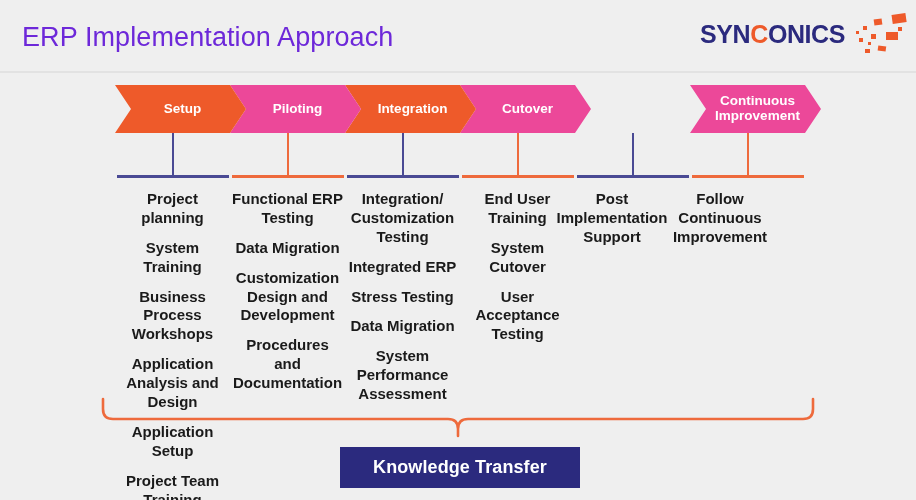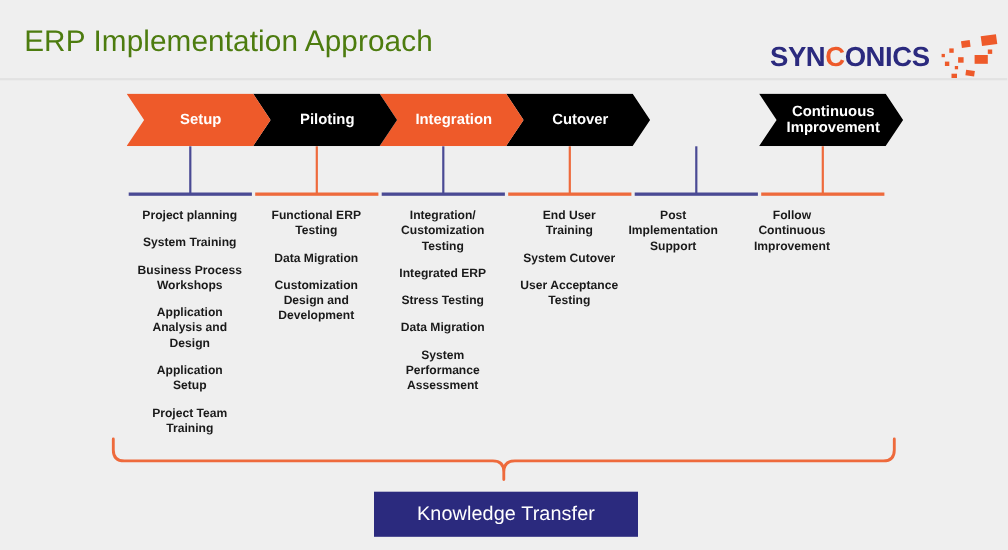--- a/index.html
+++ b/index.html
@@ -15,72 +15,72 @@
   #header {
     position:absolute; left:0; top:0; width:916px; height:73px;
     background:#EFEFEF;
   }
   #header-rule {
     position:absolute; left:0; top:71px; width:916px; height:2px;
     background:#E2E2E2;
   }
   #page-title {
     position:absolute; left:22px; top:22px;
-    font-size:27px; font-weight:400; color:#4d7c0f;
+    font-size:27px; font-weight:400; color:#6d28d9;
     letter-spacing:0.1px; white-space:nowrap;
   }
 
   
-  #logo { position:absolute; left:700px; top:32px; width:200px; height:44px; }
+  #logo { position:absolute; left:700px; top:14px; width:200px; height:44px; }
   #logo-word {
     position:absolute; left:0; top:6px;
     font-size:25px; font-weight:700; letter-spacing:-0.4px;
     color:#2B2A7E; white-space:nowrap;
   }
   #logo-word .accent { color:#EE5A2A; }
   #logo-burst { position:absolute; left:152px; top:-4px; }
 
   
   #chevron-row { position:absolute; left:0; top:85px; width:916px; height:48px; }
   .chevron {
     position:absolute; top:0; height:48px;
     display:flex; align-items:center; justify-content:center;
     color:#FFFFFF; font-weight:700; font-size:13.5px;
     text-align:center; line-height:1.08;
     padding-left:14px; padding-right:10px;
     clip-path: polygon(0 0, calc(100% - 16px) 0, 100% 50%, calc(100% - 16px) 100%, 0 100%, 16px 50%);
   }
   .chev-orange { background:#EE5A2A; }
-  .chev-navy   { background:#000000; }
+  .chev-navy   { background:#ec4899; }
 
   
   .conn-v { position:absolute; width:2px; top:133px; height:43px; }
   .conn-h { position:absolute; height:3px; top:175px; }
   .c-navy { background:#4A4A94; }
   .c-orange { background:#EE6A3C; }
 
   
   .col { position:absolute; top:190px; text-align:center; }
   .col .item {
-    font-size:11px; font-weight:700; color:#1A1A1A;
+    font-size:15px; font-weight:700; color:#1A1A1A;
     line-height:1.26; margin-bottom:11px;
   }
   .col .item:last-child { margin-bottom:0; }
 
   
   #brace { position:absolute; left:100px; top:395px; }
 
   
   #kt-box {
     position:absolute; left:340px; top:447px; width:240px; height:41px;
     background:#2B2A7E;
     display:flex; align-items:center; justify-content:center;
   }
   #kt-label {
-    color:#FFFFFF; font-size:18px; font-weight:400; letter-spacing:0.1px;text-align:center;
+    color:#FFFFFF; font-size:18px; font-weight:700; letter-spacing:0.1px;text-align:center;
   }
 </style>
 </head>
 <body>
 
 <div id="header">
   <div id="page-title">ERP Implementation Approach</div>
 
   <div id="logo">
     <div id="logo-word"><span>SYN</span><span class="accent">C</span><span>ONICS</span></div>
@@ -143,20 +143,21 @@
       <div class="item">System Training</div>
       <div class="item">Business Process<br>Workshops</div>
       <div class="item">Application<br>Analysis and<br>Design</div>
       <div class="item">Application<br>Setup</div>
       <div class="item">Project Team<br>Training</div>
     </div>
     <div class="col" style="left: 231.5px; width: 112px;">
       <div class="item">Functional ERP<br>Testing</div>
       <div class="item">Data Migration</div>
       <div class="item">Customization<br>Design and<br>Development</div>
+      <div class="item">Procedures and<br>Documentation</div>
     </div>
     <div class="col" style="left: 346.5px; width: 112px;">
       <div class="item">Integration/<br>Customization<br>Testing</div>
       <div class="item">Integrated ERP</div>
       <div class="item">Stress Testing</div>
       <div class="item">Data Migration</div>
       <div class="item">System<br>Performance<br>Assessment</div>
     </div>
     <div class="col" style="left: 461.5px; width: 112px;">
       <div class="item">End User<br>Training</div>

